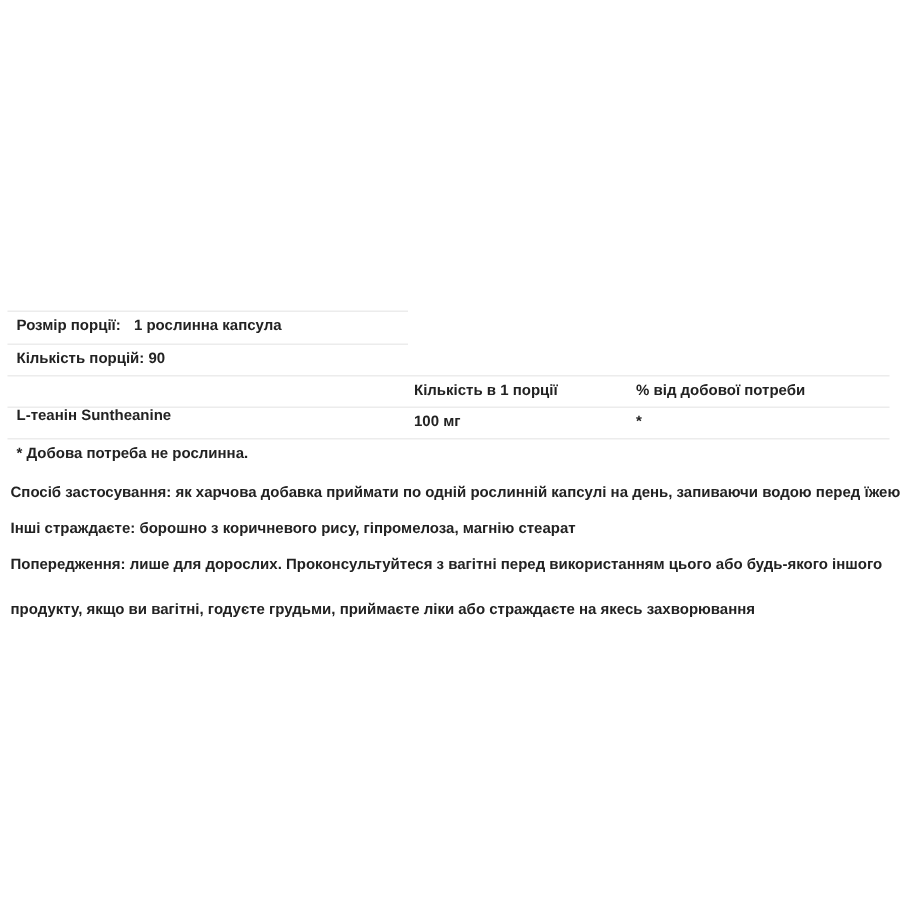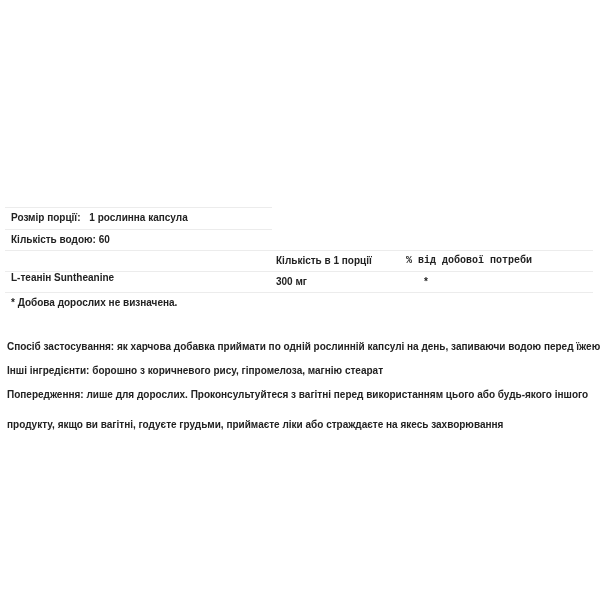--- a/index.html
+++ b/index.html
@@ -5,45 +5,45 @@
     html, body { margin: 0; padding: 0; background: #ffffff; }
     body {
       width: 600px; height: 600px; position: relative; overflow: hidden;
       font-family: "Liberation Sans", "DejaVu Sans", sans-serif;
       color: #222222;
       font-size: 10px;
       font-weight: 600;
     }
     .hline { position: absolute; height: 1px; background: #ececec; }
     .txt { position: absolute; white-space: nowrap; line-height: 12px; }
-    .para { position: absolute; left: 7px; width: 588px; line-height: 14px; margin-top: 18px; }
+    .para { position: absolute; left: 7px; width: 588px; line-height: 14px; }
   </style>
 </head>
 <body>
 
 <div class="hline" style="left:5px; top:207px; width:267px;"></div>
 <div class="hline" style="left:5px; top:229px; width:267px;"></div>
 <div class="hline" style="left:5px; top:250px; width:588px;"></div>
 <div class="hline" style="left:5px; top:271px; width:588px;"></div>
 <div class="hline" style="left:5px; top:292px; width:588px;"></div>
 
 <div class="txt" style="left:11px; top:212px;">
   <span>Розмір порції:</span>
   <span style="margin-left:6px;">1 рослинна капсула</span>
 </div>
 <div class="txt" style="left:11px; top:234px;">
-  <span>Кількість водою:</span>
-  <span>60</span>
+  <span>Кількість порцій:</span>
+  <span>90</span>
 </div>
 
 <div class="txt" style="left:276px; top:255px;text-align:center;">Кількість в 1 порції</div>
-<div class="txt" style="left:406px; top:255px;font-family:Liberation Mono, monospace;">% від добової потреби</div>
+<div class="txt" style="left:424px; top:255px;">% від добової потреби</div>
 
 <div class="txt" style="left:11px; top:272px;">L-теанін Suntheanine</div>
-<div class="txt" style="left:276px; top:276px;">300 мг</div>
+<div class="txt" style="left:276px; top:276px;">100 мг</div>
 <div class="txt" style="left:424px; top:276px;">*</div>
 
-<div class="txt" style="left:11px; top:297px;">* Добова дорослих не визначена.</div>
+<div class="txt" style="left:11px; top:297px;">* Добова потреба не рослинна.</div>
 
 <div class="para" style="top:322px; white-space:nowrap;">Спосіб застосування: як харчова добавка приймати по одній рослинній капсулі на день, запиваючи водою перед їжею</div>
-<div class="para" style="top:346px; white-space:nowrap;">Інші інгредієнти: борошно з коричневого рису, гіпромелоза, магнію стеарат</div>
+<div class="para" style="top:346px; white-space:nowrap;">Інші страждаєте: борошно з коричневого рису, гіпромелоза, магнію стеарат</div>
 <div class="para" style="top:370px; white-space:nowrap;">Попередження: лише для дорослих. Проконсультуйтеся з вагітні перед використанням цього або будь-якого іншого</div>
 <div class="para" style="top:400px; white-space:nowrap;">продукту, якщо ви вагітні, годуєте грудьми, приймаєте ліки або страждаєте на якесь захворювання</div>
 
 </body></html>

